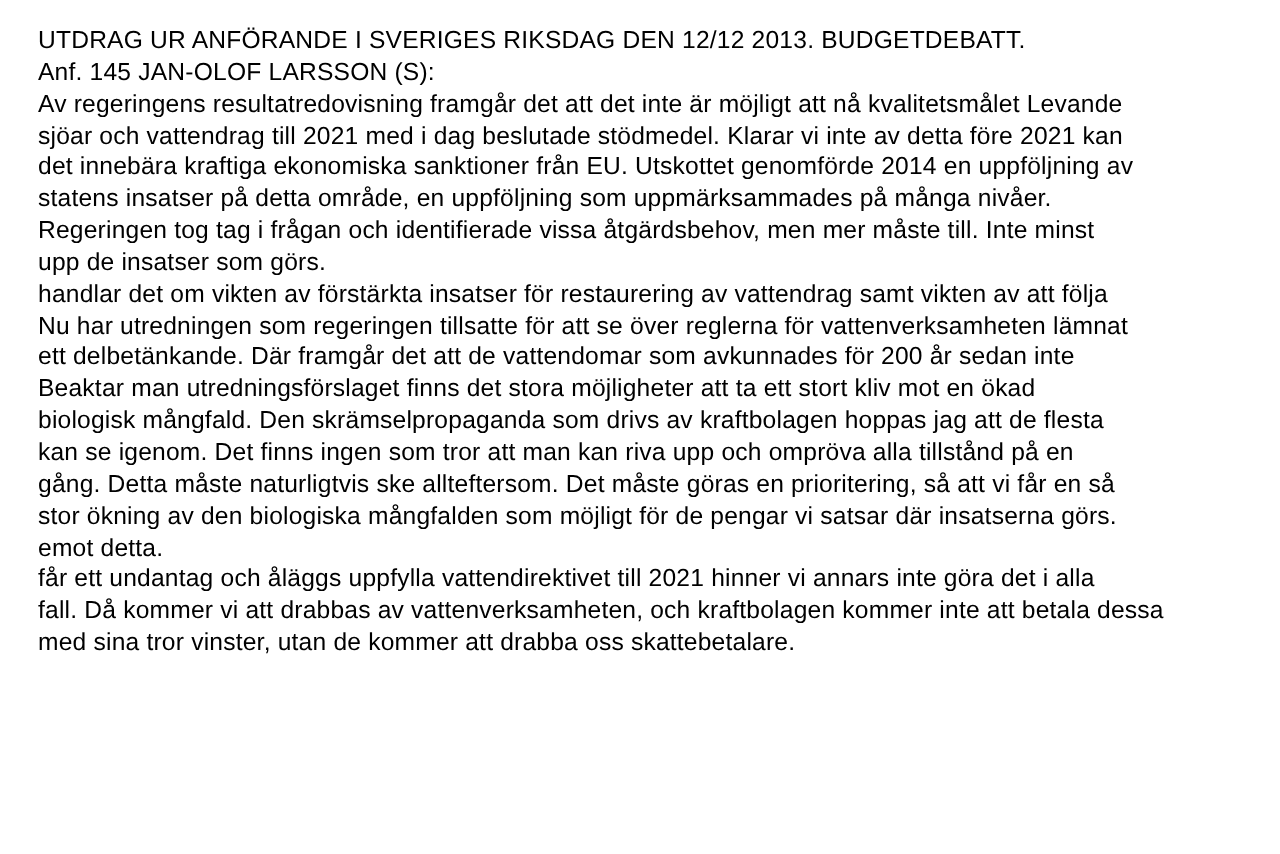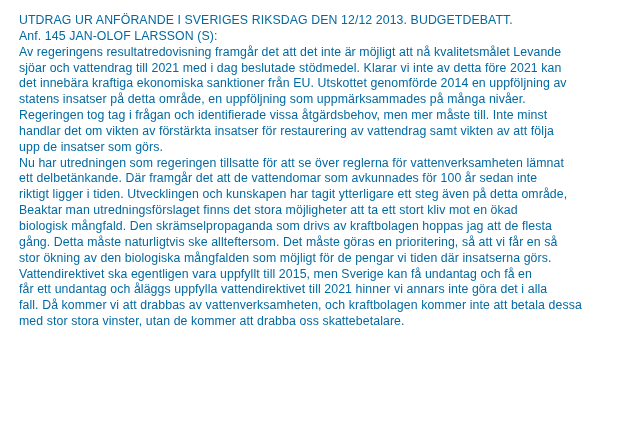--- a/index.html
+++ b/index.html
@@ -16,21 +16,21 @@
     box-sizing: border-box;
     width: 640px;
     height: 427px;
     padding: 13px 8px 0 19px;
     background: #ffffff;
   }
   .text-block {
     font-family: "Liberation Sans", sans-serif;
     font-size: 12.3px;
     line-height: 15.85px;
-    color: #0369a1;
+    color: #000000;
     letter-spacing: 0.1px;
   }
   .line {
     white-space: pre;
   }
   .misspelled {
     text-decoration-style: wavy;
     text-decoration-color: #e00000;
     text-decoration-thickness: 1px;
     text-underline-offset: 2px;
@@ -42,27 +42,27 @@
 
 <div class="page">
   <div class="text-block" id="text-block">
       <div class="line">UTDRAG UR ANFÖRANDE I SVERIGES RIKSDAG DEN 12/12 2013. BUDGETDEBATT.</div>
       <div class="line"><span class="misspelled">Anf.</span> 145 JAN-OLOF LARSSON (S):</div>
       <div class="line">Av regeringens resultatredovisning framgår det att det inte är möjligt att nå kvalitetsmålet Levande</div>
       <div class="line">sjöar och vattendrag till 2021 med i dag beslutade stödmedel. Klarar vi inte av detta före 2021 kan</div>
       <div class="line">det innebära kraftiga ekonomiska sanktioner från EU. Utskottet genomförde 2014 en uppföljning av</div>
       <div class="line">statens insatser på detta område, en uppföljning som uppmärksammades på många nivåer.</div>
       <div class="line">Regeringen tog tag i frågan och identifierade vissa åtgärdsbehov, men mer måste till. Inte minst</div>
+      <div class="line">upp de insatser som görs.</div>
       <div class="line">handlar det om vikten av förstärkta insatser för restaurering av vattendrag samt vikten av att följa</div>
-      <div class="line">upp de insatser som görs.</div>
       <div class="line">Nu har utredningen som regeringen tillsatte för att se över reglerna för vattenverksamheten lämnat</div>
-      <div class="line">ett delbetänkande. Där framgår det att de vattendomar som avkunnades för 100 år sedan inte</div>
-      <div class="line">riktigt ligger i tiden. Utvecklingen och kunskapen har tagit ytterligare ett steg även på detta område,</div>
+      <div class="line">ett delbetänkande. Där framgår det att de vattendomar som avkunnades för 200 år sedan inte</div>
       <div class="line">Beaktar man utredningsförslaget finns det stora möjligheter att ta ett stort kliv mot en ökad</div>
       <div class="line">biologisk mångfald. Den skrämselpropaganda som drivs av kraftbolagen hoppas jag att de flesta</div>
+      <div class="line">kan se igenom. Det finns ingen som tror att man kan riva upp och ompröva alla tillstånd på en</div>
       <div class="line">gång. Detta måste naturligtvis ske allteftersom. Det måste göras en prioritering, så att vi får en så</div>
-      <div class="line">stor ökning av den biologiska mångfalden som möjligt för de pengar vi tiden där insatserna görs.</div>
-      <div class="line">Vattendirektivet ska egentligen vara uppfyllt till 2015, men Sverige kan få undantag och få en</div>
+      <div class="line">stor ökning av den biologiska mångfalden som möjligt för de pengar vi satsar där insatserna görs.</div>
+      <div class="line">emot detta.</div>
       <div class="line">får ett undantag och åläggs uppfylla vattendirektivet till 2021 hinner vi annars inte göra det i alla</div>
       <div class="line">fall. Då kommer vi att drabbas av vattenverksamheten, och kraftbolagen kommer inte att betala dessa</div>
-      <div class="line">med stor stora vinster, utan de kommer att drabba oss skattebetalare.</div>
+      <div class="line">med sina tror vinster, utan de kommer att drabba oss skattebetalare.</div>
     </div>
 </div>
 
 </body></html>

